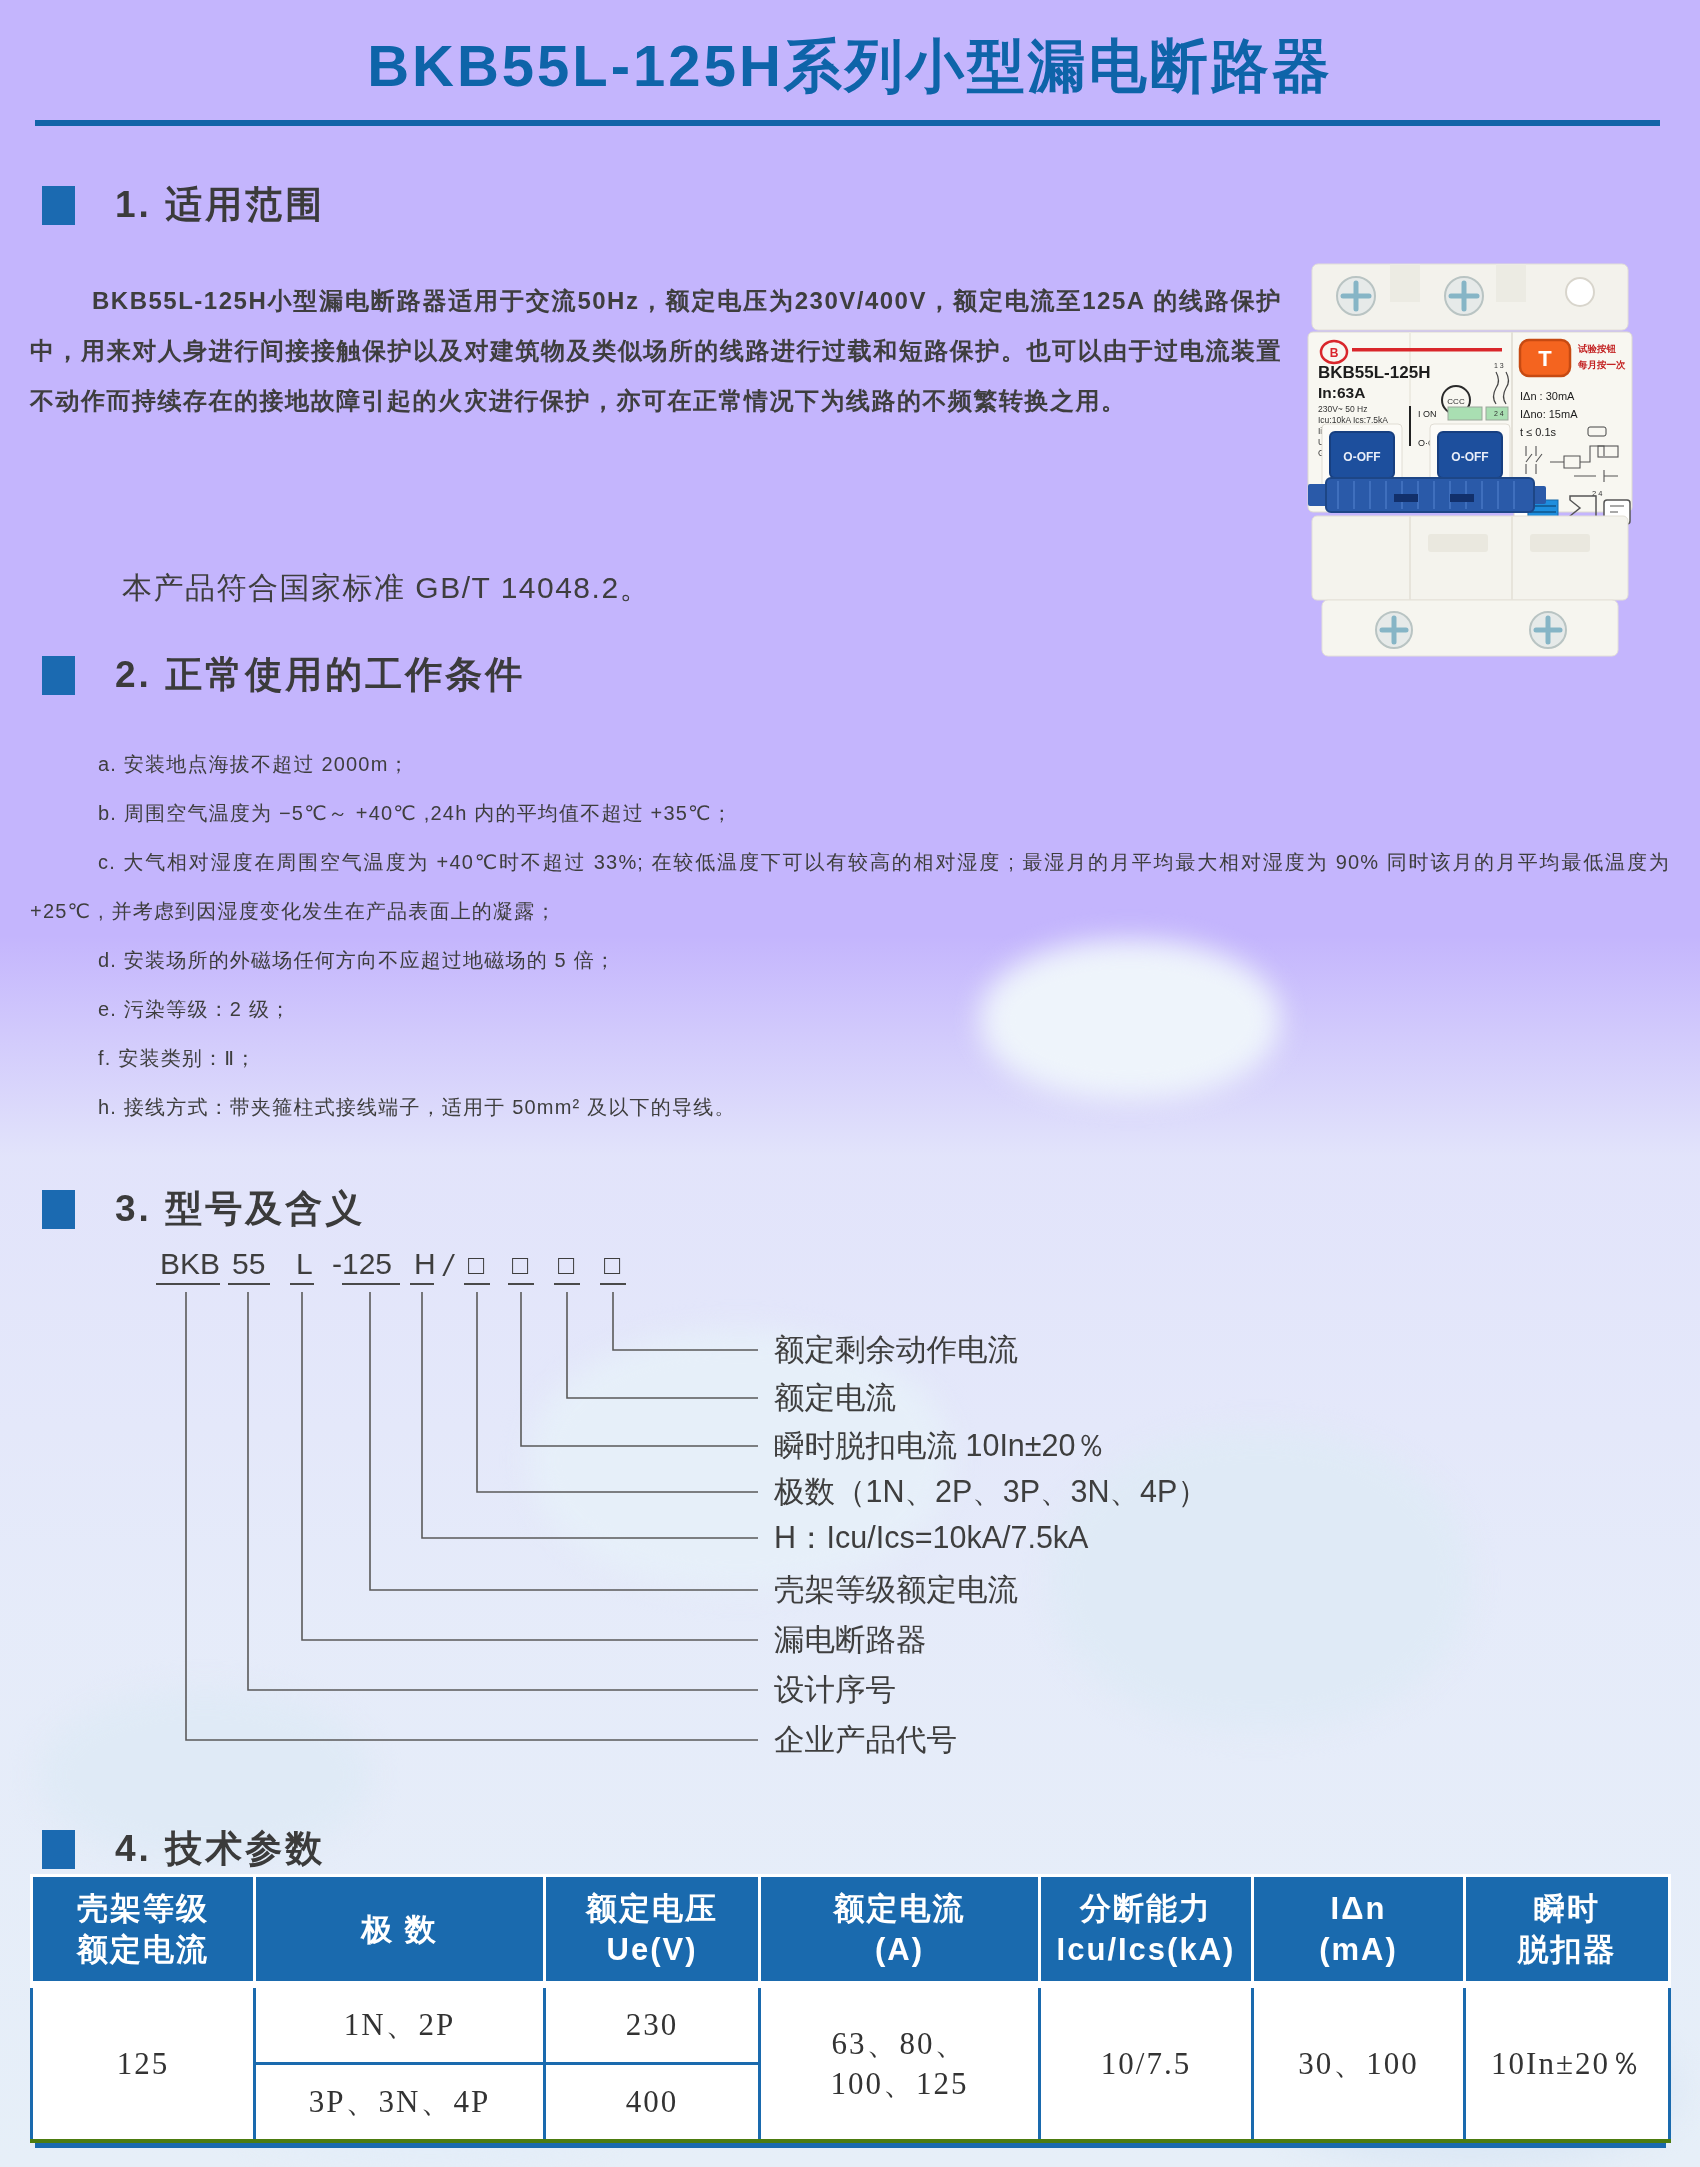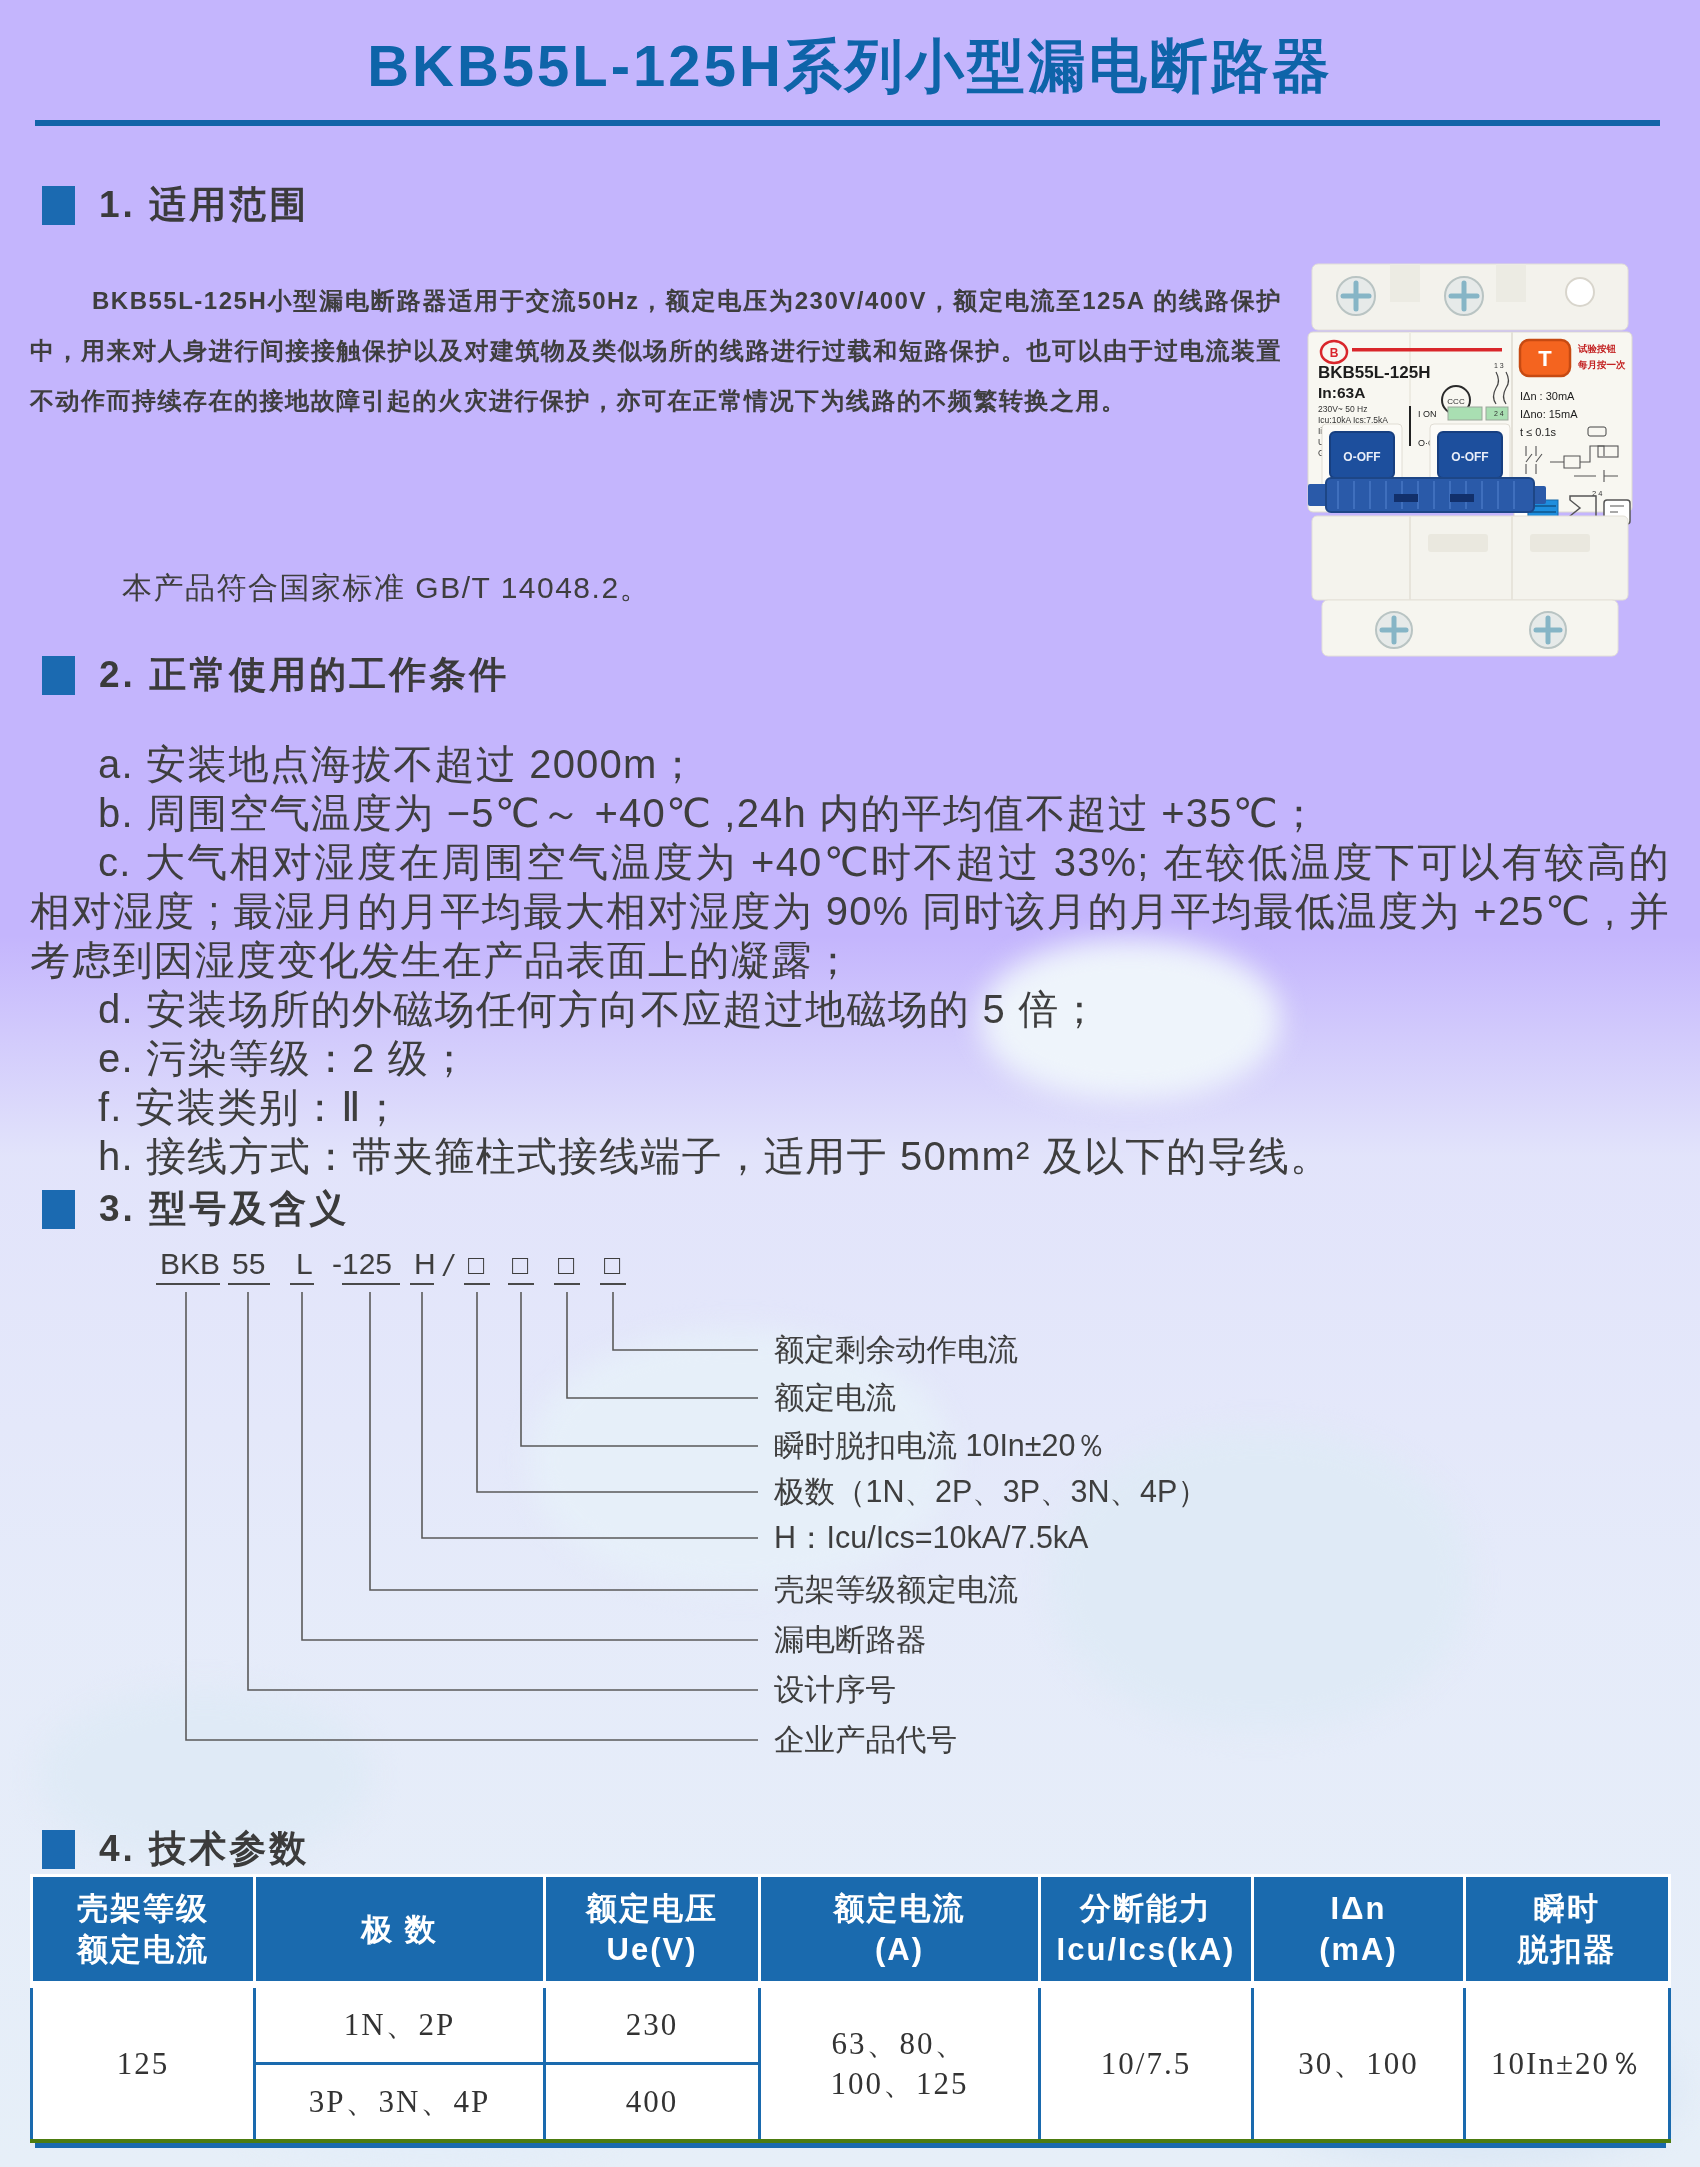--- a/index.html
+++ b/index.html
@@ -13,30 +13,30 @@
   .b2{left:530px;top:1330px;width:420px;height:260px;background:#e6eff9;}
   .b3{left:1050px;top:1430px;width:420px;height:300px;background:#dfeaf6;}
   .b4{left:1260px;top:2010px;width:420px;height:160px;background:#dcе8f5;background:#dce8f5;}
   .b5{left:240px;top:2050px;width:380px;height:120px;background:#e3edf8;}
   .b6{left:980px;top:940px;width:300px;height:160px;background:#eef4fb;}
 
   .doc-title{position:absolute;top:28px;left:0;width:1700px;text-align:center;
              font-size:58px;font-weight:bold;color:#0e64a9;letter-spacing:3px;}
   .title-rule{position:absolute;top:120px;left:35px;width:1625px;height:6px;background:#1263a8;}
 
-  .sec-head{position:absolute;display:flex;align-items:center;gap:24px;}
+  .sec-head{position:absolute;display:flex;align-items:center;gap:40px;}
   .sq{width:33px;height:39px;background:#1b6ab1;flex:0 0 auto;}
   .sec-title{font-size:37px;font-weight:bold;color:#3b3b3b;letter-spacing:3px;white-space:nowrap;}
   .sh1{left:42px;top:180px;} .sh2{left:42px;top:650px;} .sh3{left:42px;top:1184px;} .sh4{left:42px;top:1824px;}
 
   .para1{position:absolute;left:30px;top:276px;width:1252px;font-size:24px;line-height:50px;
          text-align:justify;text-indent:62px;letter-spacing:1.5px;color:#3e3e3e;font-weight:bold;}
   .note1{position:absolute;left:122px;top:568px;font-size:30px;letter-spacing:1.5px;color:#3e3e3e;}
 
-  .conds{position:absolute;left:30px;top:740px;width:1640px;font-size:40px;line-height:49px;
+  .conds{position:absolute;left:30px;top:740px;width:1640px;font-size:20px;line-height:49px;
          letter-spacing:1.2px;color:#3e3e3e;}
   .cond{text-indent:68px;text-align:justify;}
 
   .diagram{position:absolute;left:80px;top:1238px;width:1230px;height:560px;}
   .device{position:absolute;left:1298px;top:248px;width:344px;height:418px;}
 
   table.params{position:absolute;left:30px;top:1874px;width:1638px;border-collapse:collapse;
                table-layout:fixed;border-bottom:4px solid #4d7c0f;box-shadow:0 10px 0 -5px #1a6aae;}
   table.params th{background:#1a6aae;color:#fff;font-size:31px;font-weight:bold;line-height:41px;
                   border:3px solid #ffffff;border-bottom:7px solid #ffffff;height:104px;padding:0;letter-spacing:2px;}

